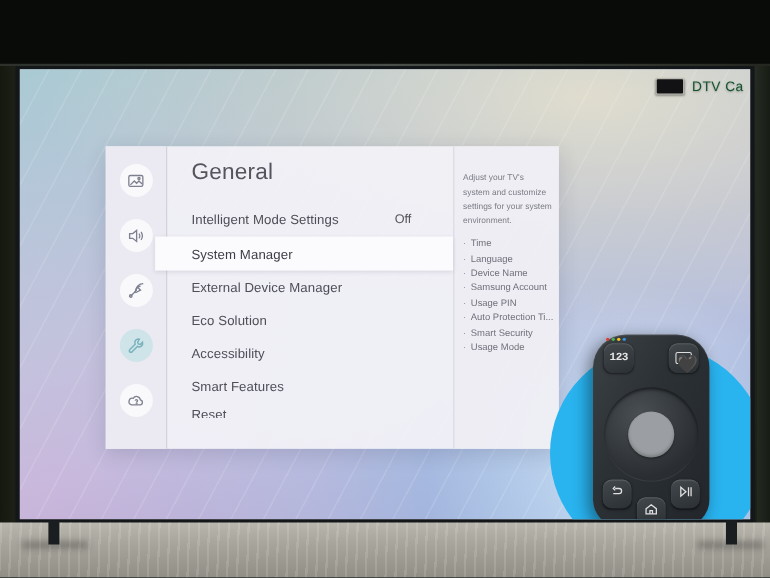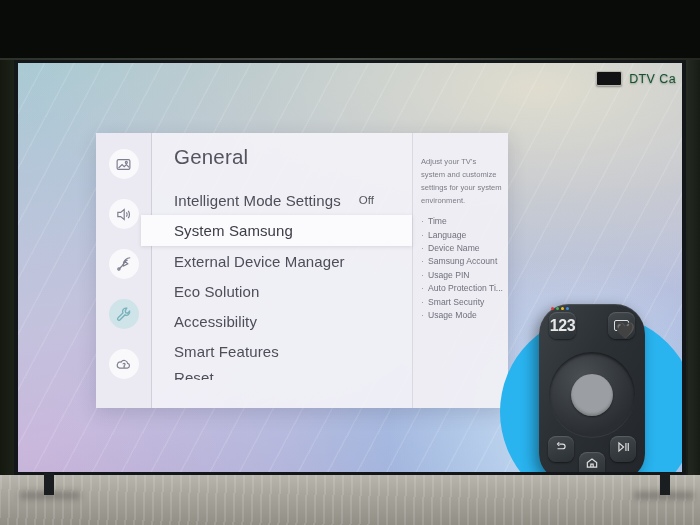--- a/index.html
+++ b/index.html
@@ -64,21 +64,21 @@
   .side-item svg{ width:17px; height:17px; display:block; }
   .side-item svg *{ stroke:#7e8090; }
   .side-item.on svg *{ stroke:#78b2bd; }
 
   .menu{ flex:1; position:relative; padding:12px 0 0 0; }
   .menu-title{ font-size:20.5px; color:#53545e; font-weight:400; padding:0 0 16px 22px;
         letter-spacing:.2px; }
   .rows{ position:relative; }
   .row{ position:relative; height:30px; display:flex; align-items:center;
         padding:0 16px 0 22px; }
-  .row .lbl{ font-size:15px; color:#4d4e58; letter-spacing:.1px;text-align:right; }
+  .row .lbl{ font-size:12px; color:#4d4e58; letter-spacing:.1px;text-align:right; }
   .row .val{ margin-left:auto; font-size:11.5px; color:#55565f; padding-right:22px;text-align:right; }
   .row.sel{ background:#fbfbfd; margin-left:-11px; padding-left:33px;
         width:calc(100% + 11px); box-shadow:0 1px 4px rgba(70,70,90,.14); height:31px; }
   .row.sel .lbl{ color:#3c3d46; }
   .row.clip{ height:14px; overflow:hidden; }
   .row.clip .lbl{ position:relative; top:4px; }
 
   
   .desc{ width:96px; flex:0 0 96px; padding:22px 6px 0 8px;
         border-left:1px solid rgba(214,212,222,.85);
@@ -94,22 +94,22 @@
         border-radius:50%; background:#29b3ef; }
   .remote{ position:absolute; right:37px; bottom:-8px; width:106px; height:176px;
         border-radius:30px 30px 26px 26px;
         background:linear-gradient(120deg,#3d4247 0%,#2c3135 40%,#22262a 100%);
         box-shadow:-4px 4px 14px rgba(0,0,0,.4), inset 0 1px 1px rgba(255,255,255,.13); }
   .btn-rnd{ position:absolute; width:27px; height:27px; border-radius:8px;
         background:linear-gradient(160deg,#43484d,#2b3034);
         box-shadow:inset 0 1px 1px rgba(255,255,255,.14), 0 1px 2px rgba(0,0,0,.5);
         display:flex; align-items:center; justify-content:center; }
   .b123{ left:10px; top:8px; }
-  .b123 .num{ font-size:16px; color:#e8e8e8; font-weight:700; letter-spacing:-.4px;
-        font-family:Liberation Sans, sans-serif; }
+  .b123 .num{ font-size:10px; color:#e8e8e8; font-weight:700; letter-spacing:-.4px;
+        font-family:Liberation Mono, monospace; }
   .dots{ position:absolute; left:12px; top:3px; display:flex; gap:2px; }
   .dots i{ width:3px; height:3px; border-radius:50%; display:block; }
   .bcc{ right:10px; top:8px; }
   .bcc .ccbox{ width:15px; height:11px; border:1.4px solid #dedede; border-radius:2px;
         position:relative; }
   .bcc .ccbox:after{ content:"\1F5A4"; }
 
   .dpad{ position:absolute; left:50%; top:48px; transform:translateX(-50%);
         width:86px; height:86px; border-radius:50%;
         background:radial-gradient(circle at 38% 30%, #4a4f54, #2a2e32 70%);
@@ -220,21 +220,21 @@
             <div class="menu-title">General</div>
             <div class="rows">
 
               <div class="row">
                 <span class="lbl">Intelligent Mode Settings</span>
                 <span class="val">Off</span>
               </div>
 
 
               <div class="row sel">
-                <span class="lbl">System Samsung</span>
+                <span class="lbl">System Manager</span>
               </div>
 
               <div class="row">
                 <span class="lbl">External Device Manager</span>
               </div>
 
               <div class="row">
                 <span class="lbl">Eco Solution</span>
               </div>
 

